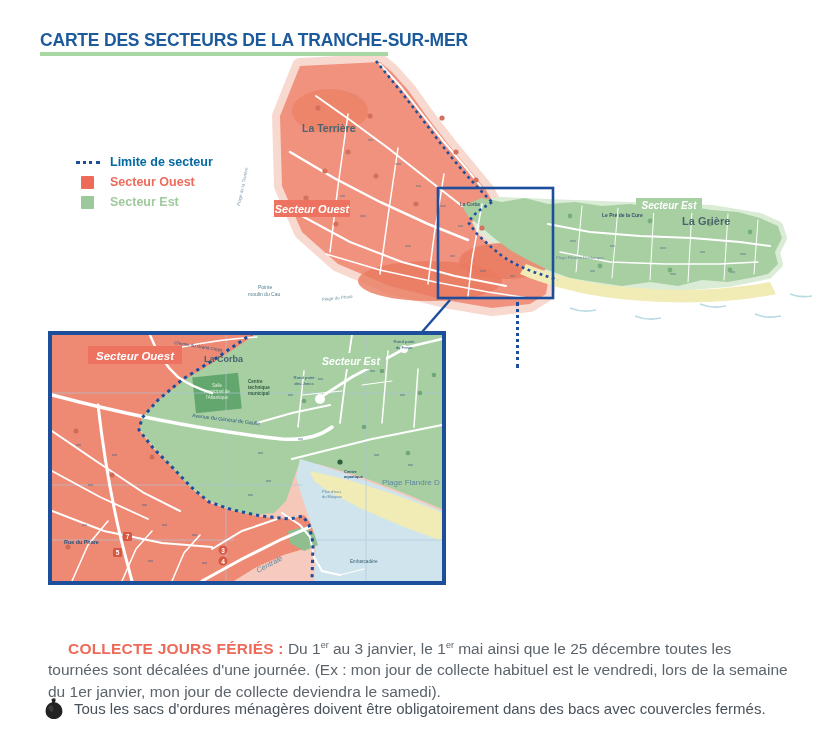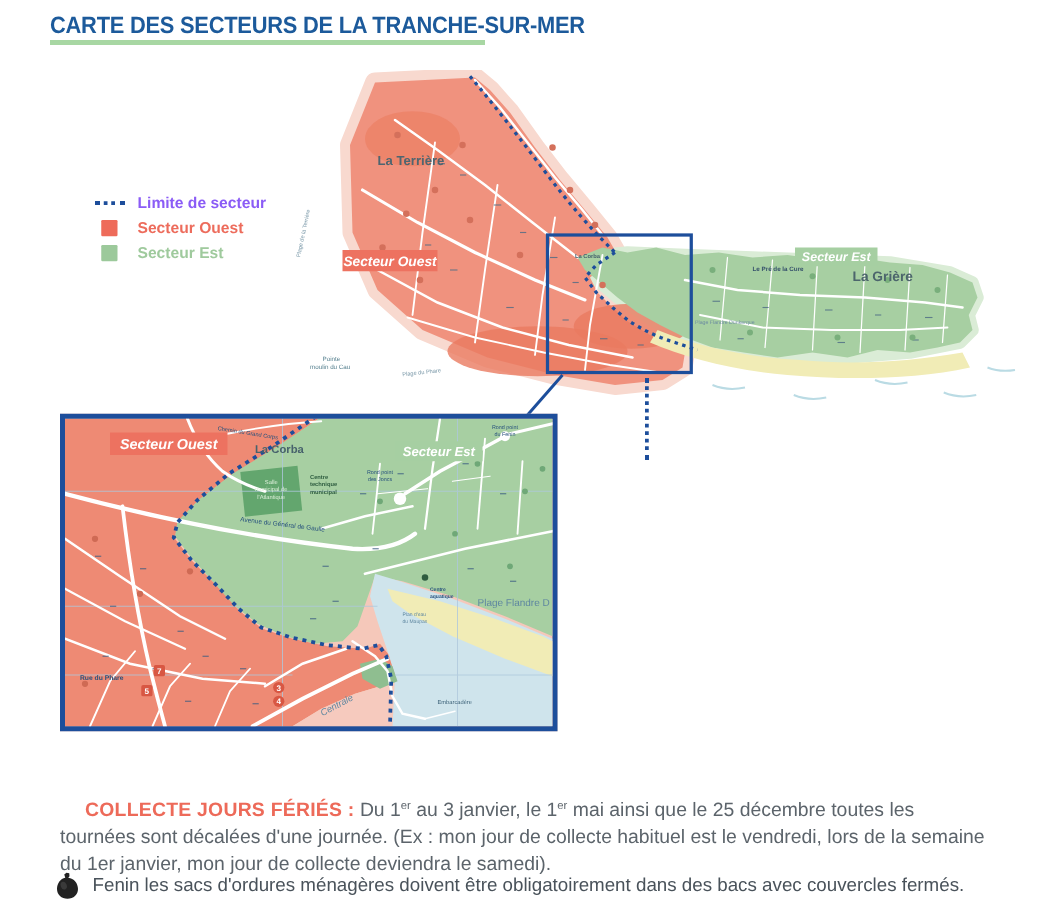--- a/index.html
+++ b/index.html
@@ -1,33 +1,33 @@
 <!DOCTYPE html>
 <html><head>
 <meta charset="utf-8">
 <style>
   html,body{margin:0;padding:0;}
   body{
     width:830px;height:731px;position:relative;background:#ffffff;
     font-family:"Liberation Sans", sans-serif;overflow:hidden;
   }
   
-  .title-wrap{position:absolute;left:40px;top:8px;width:360px;}
+  .title-wrap{position:absolute;left:40px;top:28px;width:360px;}
   .page-title{
     font-size:17.5px;font-weight:800;color:#1c5a9b;letter-spacing:-0.2px;
     line-height:22px;white-space:nowrap;transform:scaleY(1.08);transform-origin:left top;
   }
   .title-underline{margin-top:2px;width:348px;height:4px;background:#a8d7a3;}
   
   .legend{position:absolute;left:76px;top:152px;}
   .legend-row{display:flex;align-items:center;height:20px;}
   .legend-dots{width:24px;border-top:3px dotted #1d4e9b;margin-right:10px;}
   .legend-swatch{width:13px;height:13px;margin-left:5px;margin-right:16px;border-radius:1px;}
   .legend-label{font-size:12.5px;font-weight:bold;}
-  .lbl-blue{color:#8b5cf6;}
+  .lbl-blue{color:#0369a1;}
   .lbl-red{color:#ed6c5c;}
   .lbl-green{color:#9fca9d;}
   
   .overview-map{position:absolute;left:230px;top:56px;width:600px;height:320px;pointer-events:none;}
   .inset-frame{
     position:absolute;left:48px;top:331px;width:398px;height:254px;
     border:4px solid #1d4e9b;box-sizing:border-box;background:#f5c8ba;
   }
   .inset-frame svg{display:block;}
   .connector-dotted{
@@ -350,14 +350,14 @@
 
 <p class="holiday"><span class="heading">COLLECTE JOURS FÉRIÉS :</span><span> Du 1</span><span class="sup">er</span><span> au 3 janvier, le 1</span><span class="sup">er</span><span> mai ainsi que le 25 décembre toutes les tournées sont décalées d'une journée. (Ex : mon jour de collecte habituel est le vendredi, lors de la semaine du 1er janvier, mon jour de collecte deviendra le samedi).</span></p>
 
 <div class="note">
   <svg class="icon" viewBox="0 0 20 24">
     <path d="M8.2,6.2 L7.4,3.6 L9.2,2.2 L11.4,2.6 L11.6,5.0 L10.6,6.2
              C15.2,6.8 18.4,10.6 18.4,15.2 C18.4,19.8 14.8,23 10,23
              C5.2,23 1.6,19.8 1.6,15.2 C1.6,10.6 4.4,7.0 8.2,6.2 Z" fill="#222222"></path>
     <ellipse cx="7" cy="12.5" rx="2.4" ry="3.2" fill="#3a3a3a" transform="rotate(-20 7 12.5)"></ellipse>
   </svg>
-  <span>Fenin les sacs d'ordures ménagères doivent être obligatoirement dans des bacs avec couvercles fermés.</span>
+  <span>Tous les sacs d'ordures ménagères doivent être obligatoirement dans des bacs avec couvercles fermés.</span>
 </div>
 
 </body></html>

